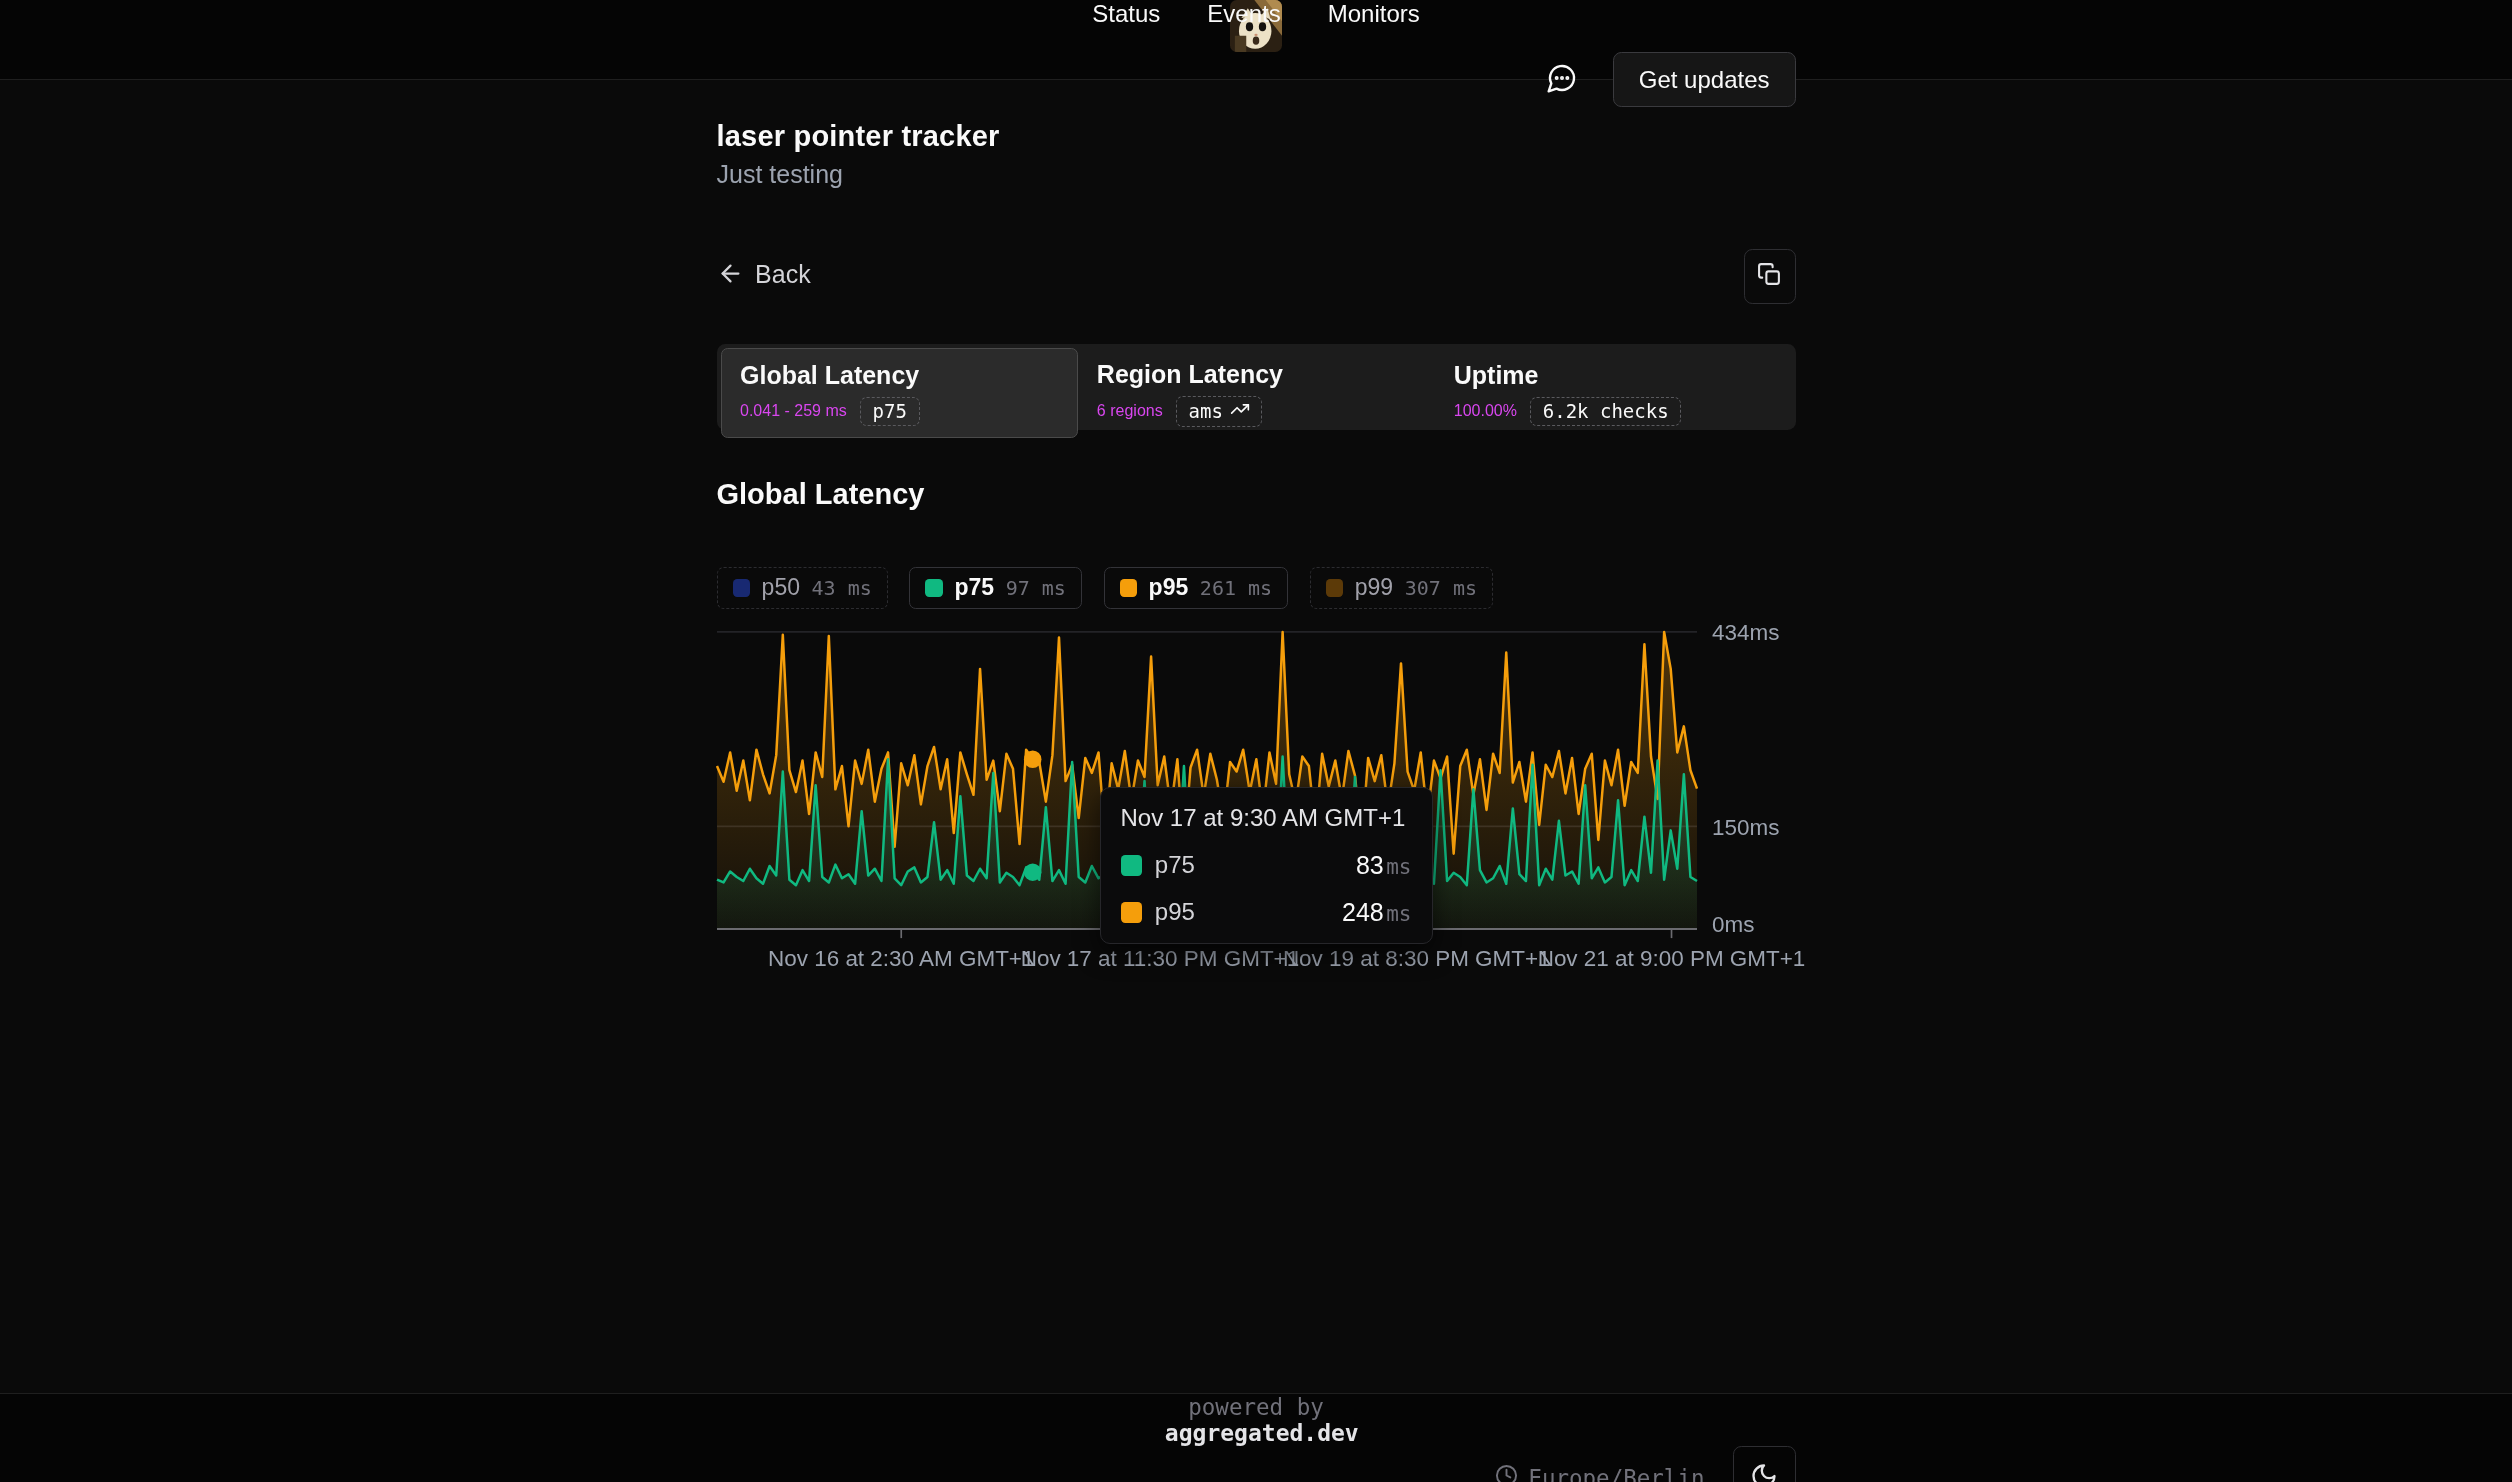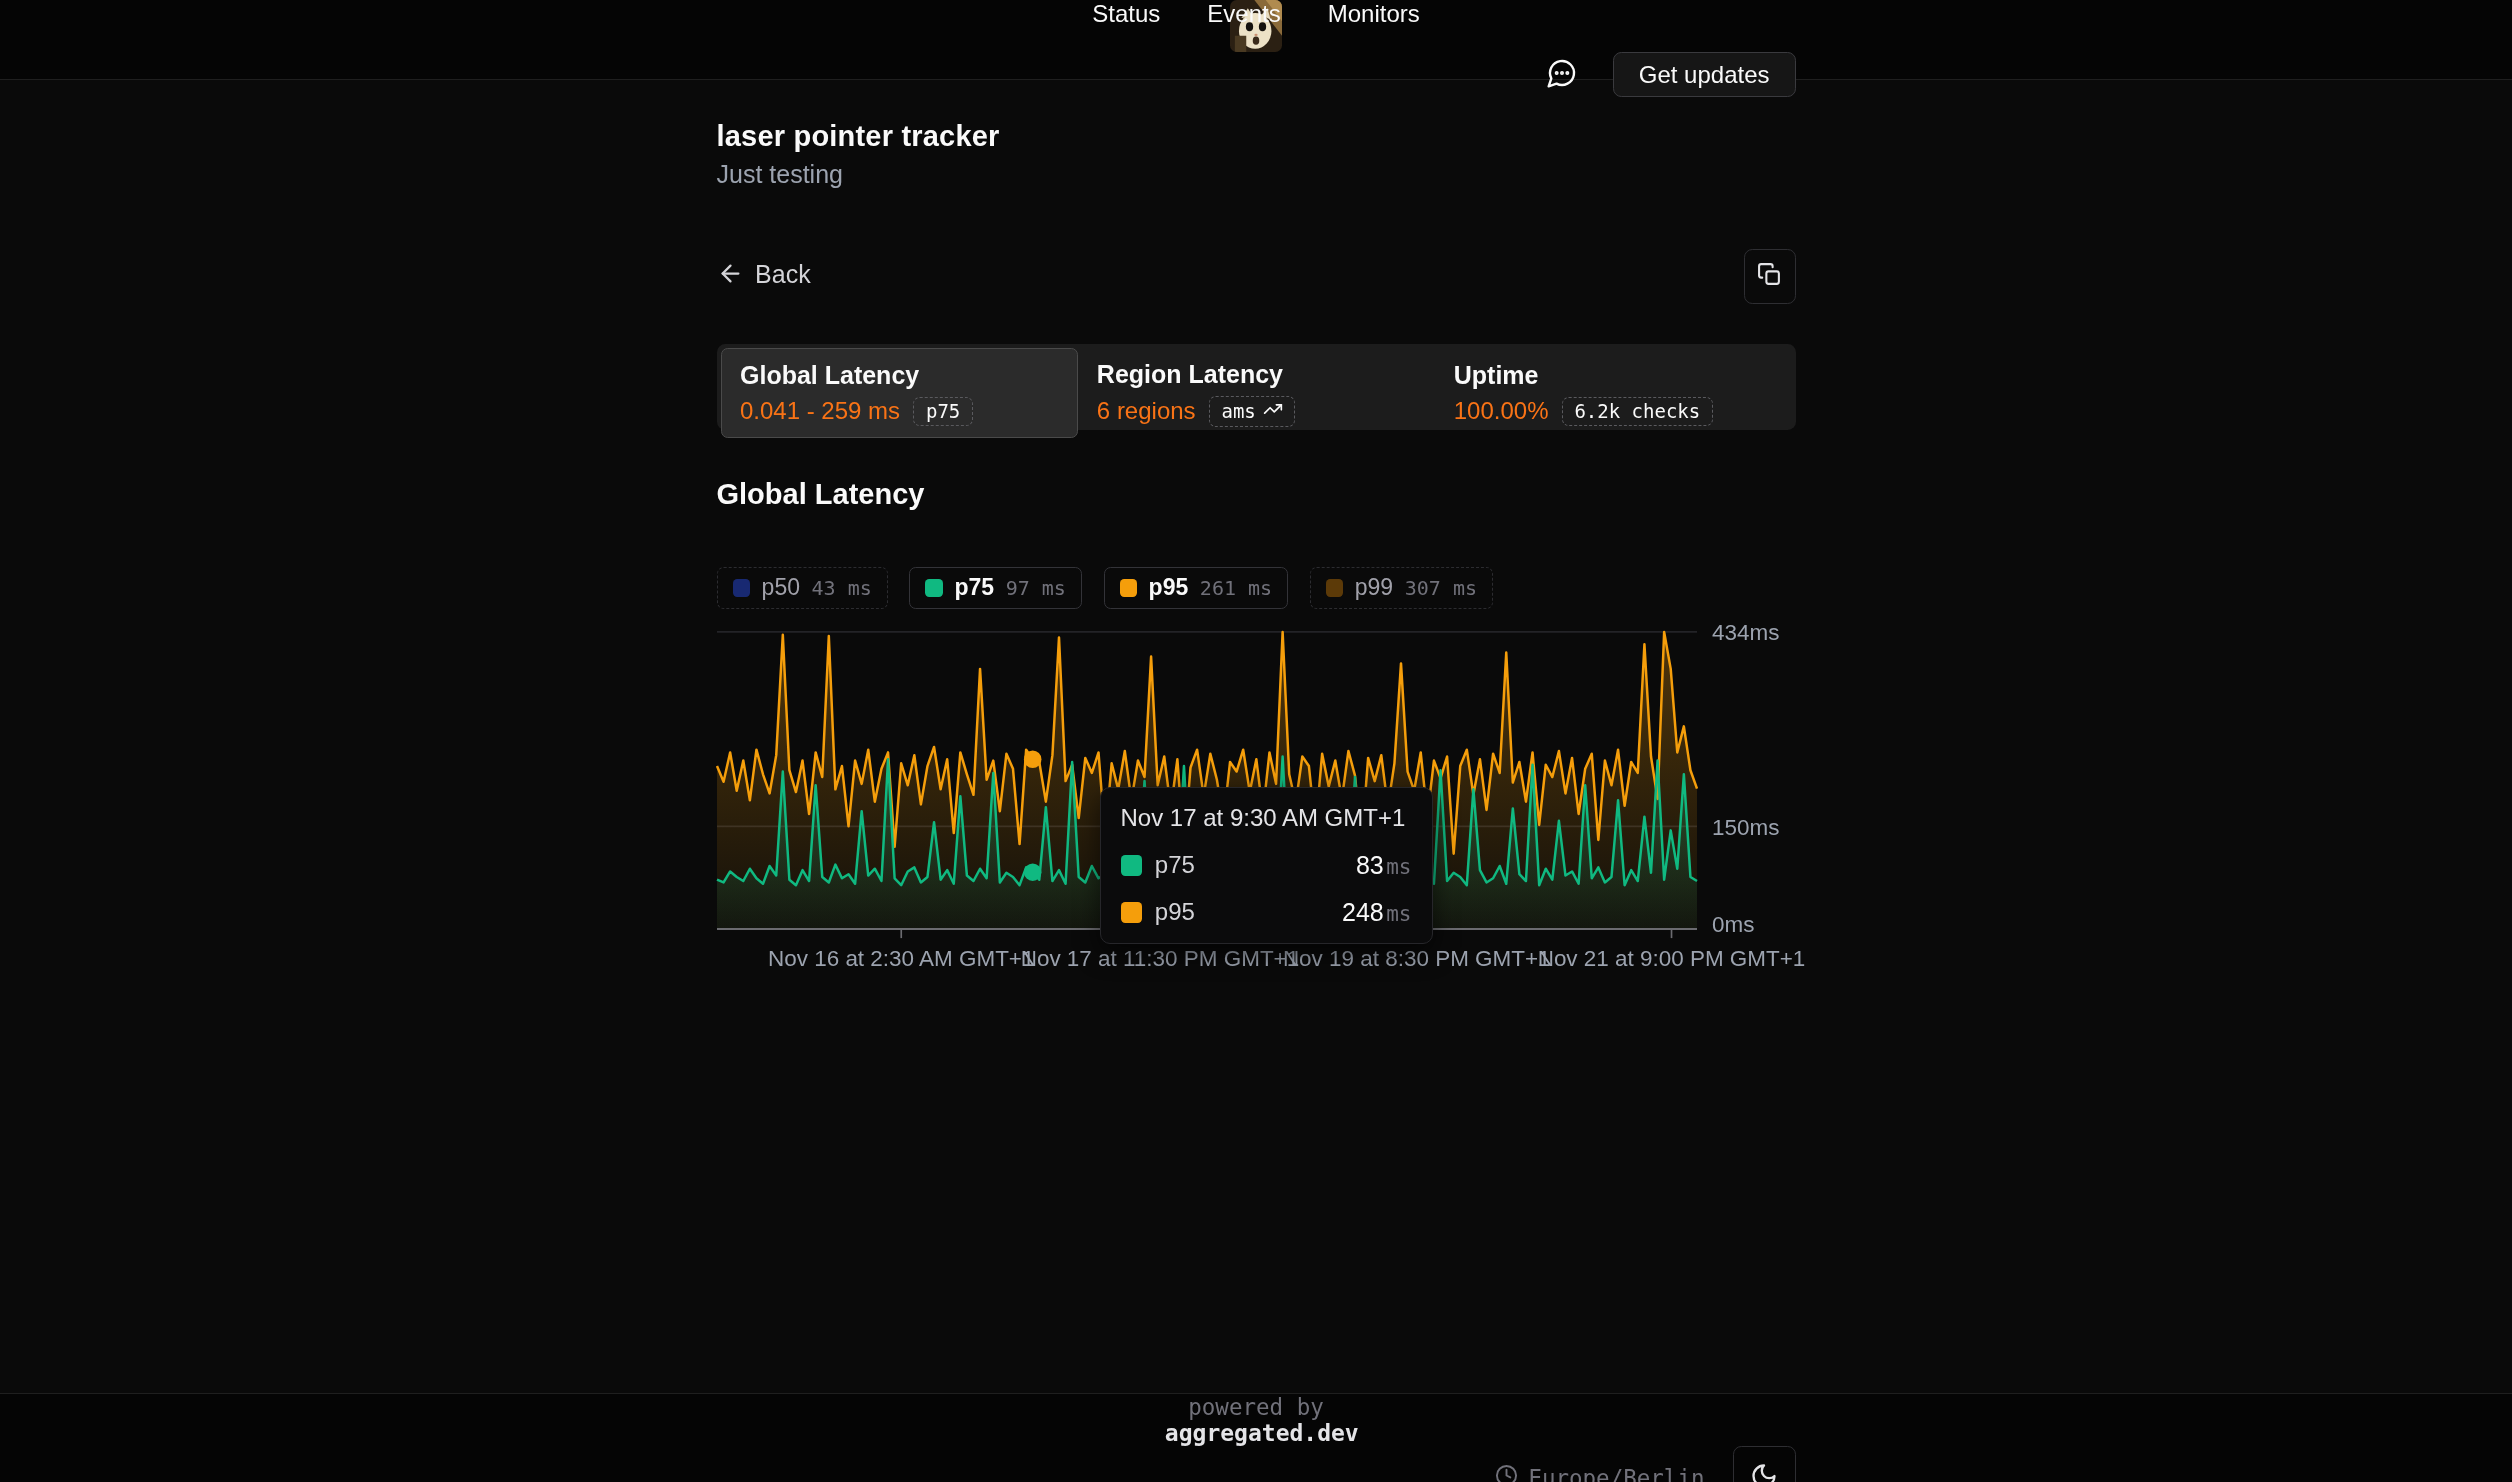--- a/index.html
+++ b/index.html
@@ -17,39 +17,39 @@
   .navbar { background:#050505; border-bottom:0.8px solid #1f1f1f; height:80px; flex:0 0 auto; }
   .navbar .container { height:100%; display:flex; align-items:center; position:relative; }
   .logo { width:52px; height:52px; border-radius:6.7px; overflow:hidden; display:block; flex:0 0 auto; cursor:pointer; }
   .nav-links { position:absolute; left:50%; transform:translateX(-50%); display:flex; gap:47px; }
   .nav-link { font-size:24px; color:#fafafa; text-decoration:none; cursor:pointer; background:none; border:none; font-family:inherit; }
   .nav-right { margin-left:auto; display:flex; align-items:center; gap:35px; }
   .icon-btn { background:none; border:none; color:#fafafa; cursor:pointer; display:flex; align-items:center; justify-content:center; }
   .btn-outline {
     background:#161616; border:0.8px solid #3a3a3e; border-radius:8.3px;
     color:#fafafa; font-size:24px; font-family:inherit;
-    height:45px; padding:0 25px; cursor:pointer;
+    height:55px; padding:0 25px; cursor:pointer;
   }
 
   
   main { flex:1 1 auto; background:#0a0a0a; padding-top:40px; }
   .page-title { font-size:29px; font-weight:bold; letter-spacing:0.2px; }
   .page-subtitle { margin-top:6.7px; font-size:25px; color:#9ca3af; }
 
   .toolbar { margin-top:60px; display:flex; align-items:center; justify-content:space-between; height:55px; }
   .back-link { display:flex; align-items:flex-start; gap:11.6px; color:#d4d4d8; font-size:25px; background:none; border:none; font-family:inherit; cursor:pointer; }
   .copy-btn { width:52px; height:55px; border:0.8px solid #2e2e32; border-radius:8.3px; background:transparent; color:#e4e4e7; }
 
   
   .tabbar { margin-top:40px; background:#1c1c1c; border-radius:8.3px; padding:4.2px; display:grid; grid-template-columns:1fr 1fr 1fr; height:86px; }
   .tab { border-radius:6.7px; padding:10px 0 10px 18.3px; text-align:left; background:transparent; border:0.8px solid transparent; cursor:pointer; font-family:inherit; color:#fafafa; }
   .tab.active { background:#2b2b2b; border-color:#4a4a4a; }
   .tab-title { font-size:25px; font-weight:bold; line-height:30px; }
   .tab-value-row { margin-top:6.7px; display:flex; align-items:center; gap:13.3px; }
-  .tab-value { font-size:24px; color:#f97316; }
+  .tab-value { font-size:16px; color:#d946ef; }
   .badge {
     display:inline-flex; align-items:center; gap:6.7px;
     border:0.8px dashed #5a5a5e; border-radius:6.7px;
     padding:2.5px 11.6px; font-size:19px; color:#fafafa;
     font-family:"DejaVu Sans Mono", monospace;
   }
 
   
   .section-title { margin-top:48px; font-size:29px; font-weight:bold; }
   .section-desc { margin-top:10px; font-size:25px; color:#9ca3af; }

